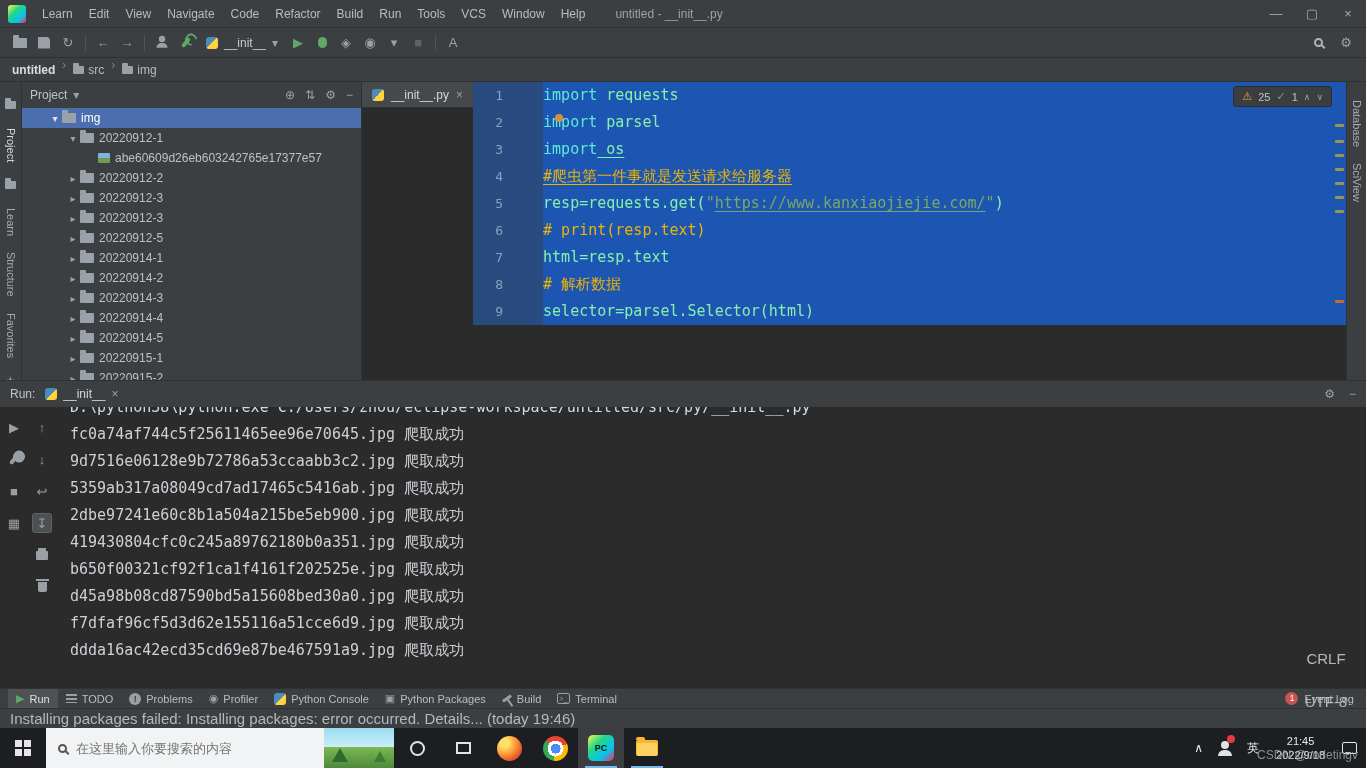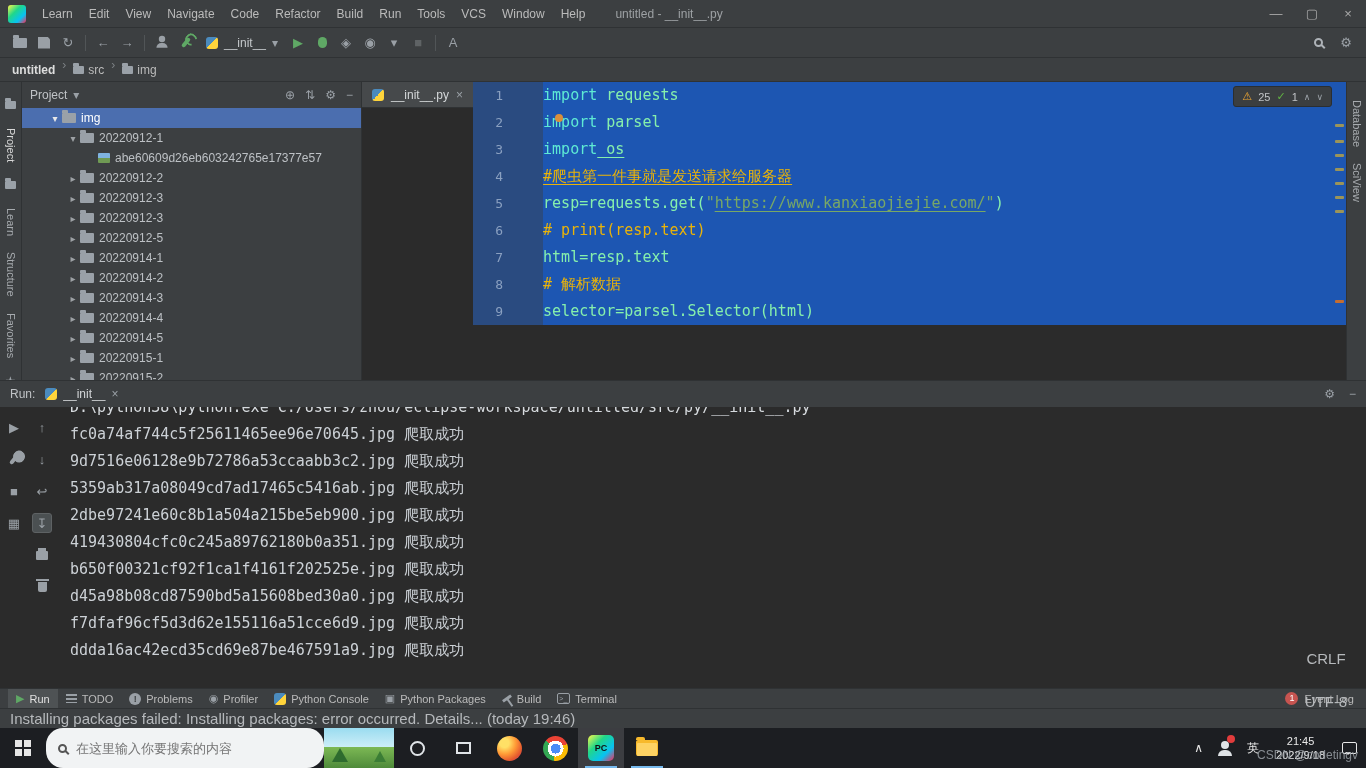--- a/index.html
+++ b/index.html
@@ -142,21 +142,21 @@
 
   
   .status-bar { height:20px; background:#3c3f41; border-top:1px solid #2f3234; display:flex; align-items:center; padding:0 10px; flex:none; font-size:15px; color:#b6b9bc; }
   .sb-right { margin-left:auto; display:flex; align-items:center; gap:26px;flex-direction:column; }
 
   
   .taskbar { height:40px; background:#1c1e22; display:flex; align-items:stretch; flex:none; }
   .tb-start { width:46px; display:flex; align-items:center; justify-content:center; }
   .win-grid { display:grid; grid-template-columns:7px 7px; grid-template-rows:7px 7px; gap:2px; }
   .win-grid i { background:#e6e6e6; }
-  .tb-search { width:278px; background:#f1f3f4; display:flex; align-items:center; gap:9px; padding:0 12px;border-radius:17px; }
+  .tb-search { width:278px; background:#f1f3f4; display:flex; align-items:center; gap:9px; padding:0 12px; }
   .tb-search input { border:none; outline:none; background:transparent; font-size:13px; color:#444; width:220px; font-family:"Liberation Sans",sans-serif; }
   .tb-widget { width:70px; position:relative; overflow:hidden;
                background:linear-gradient(180deg,#9adcf0 0%,#cdeef8 48%,#7cb854 48%,#4e8a3a 100%); }
   .tb-widget::before { content:''; position:absolute; left:8px; bottom:6px; border:8px solid transparent; border-bottom:14px solid #2e6b2e; }
   .tb-widget::after { content:''; position:absolute; right:8px; bottom:6px; border:6px solid transparent; border-bottom:11px solid #3b7d35; }
   .tb-app { width:46px; display:flex; align-items:center; justify-content:center; position:relative; }
   .tb-app.active { background:rgba(255,255,255,.14); }
   .tb-app.running::after { content:''; position:absolute; left:7px; right:7px; bottom:0; height:2px; background:#76b9ed; }
   .ic-ring { width:15px; height:15px; border:2px solid #e0e4e8; border-radius:50%; }
   .ic-tv { width:15px; height:12px; border:2px solid #e0e4e8; }

